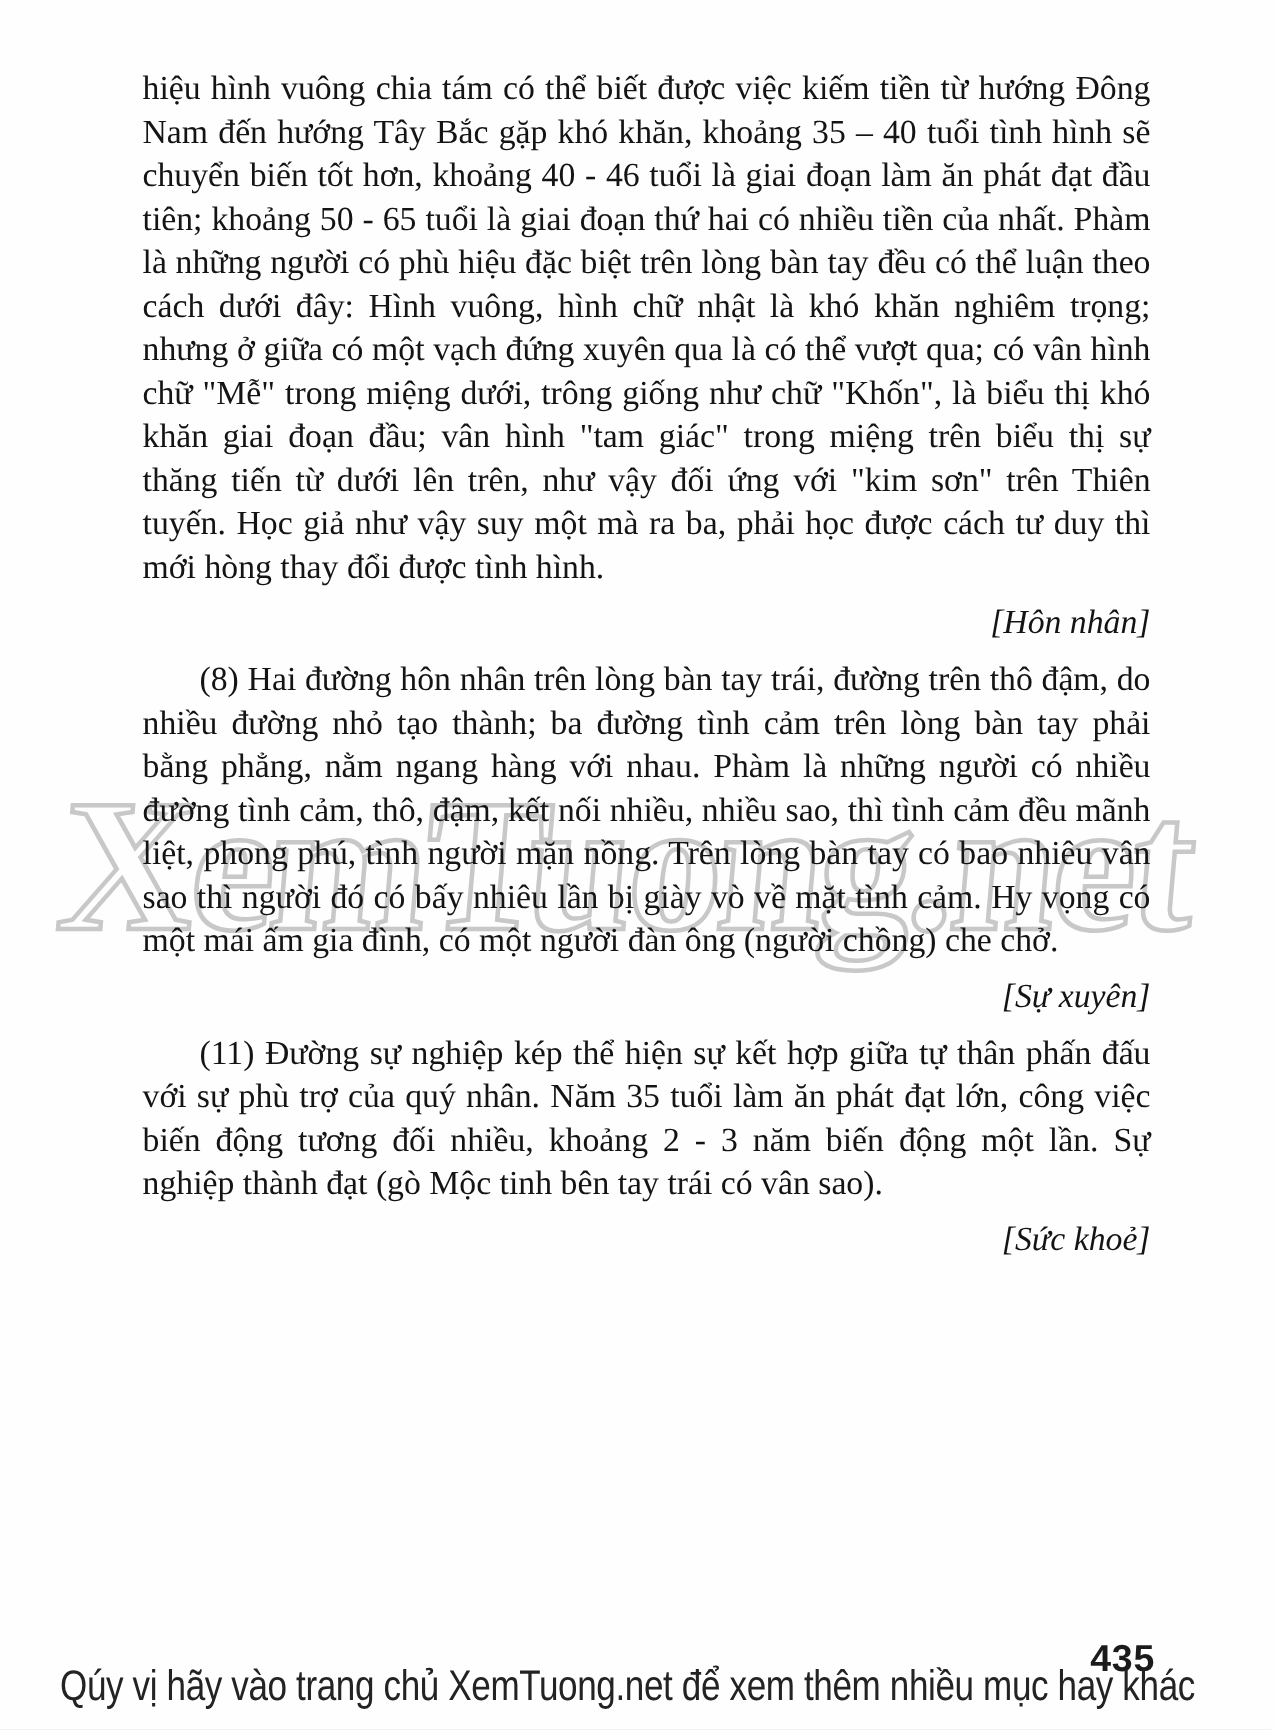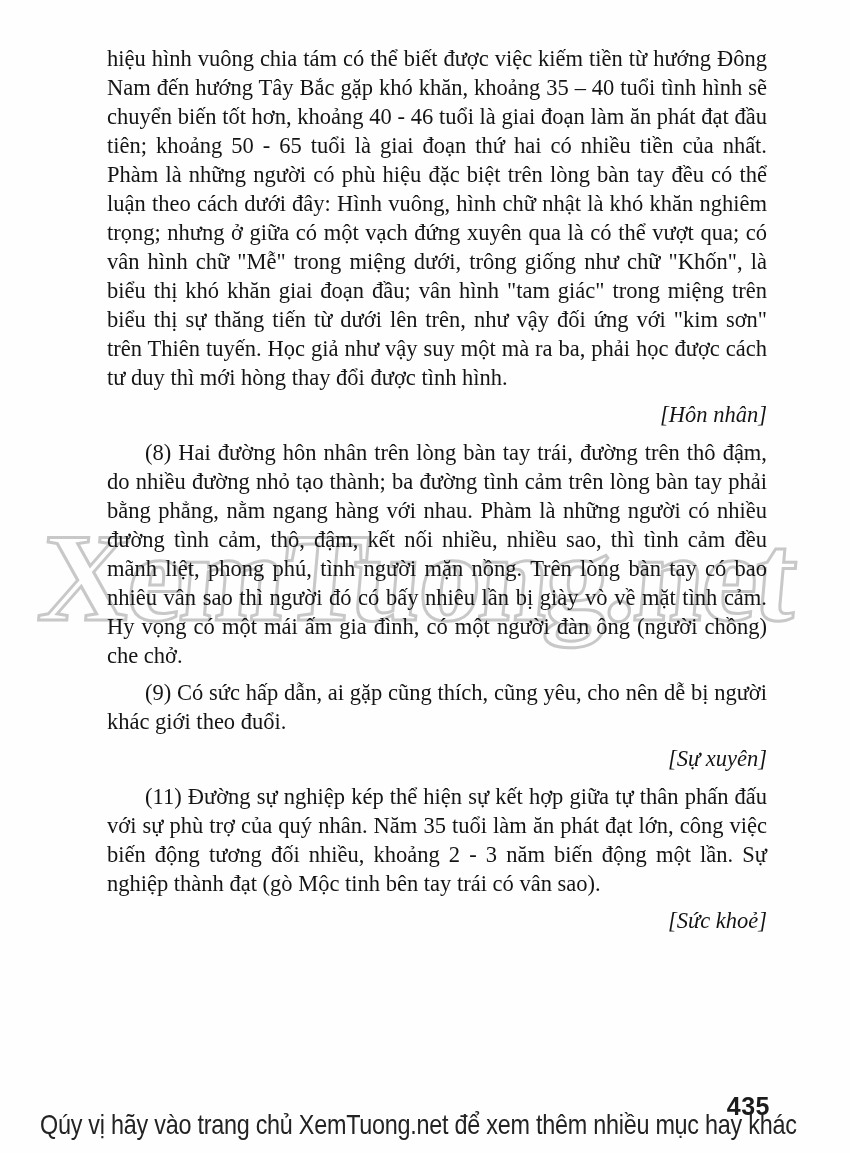--- a/index.html
+++ b/index.html
@@ -40,21 +40,21 @@
     left: 95px;
     top: 44px;
     width: 672px;
     z-index: 2;
     color: #141414;
     font-size: 22.5px;
     line-height: 29px;
     text-align: justify;
   }
   .text-block p {
-    margin: 0 0 8px 12px;
+    margin: 0 0 8px 0;
   }
   .text-block p.indent {
     text-indent: 38px;
   }
   .text-block p.heading {
     font-style: italic;
     text-indent: 38px;
     text-align: right;
     margin: 4px 0 9px 0;
   }
@@ -88,21 +88,20 @@
 <body>
 
 <div class="page">
 
   <div class="watermark">XemTuong.net</div>
 
   <div class="text-block">
       <p class="body">hiệu hình vuông chia tám có thể biết được việc kiếm tiền từ hướng Đông Nam đến hướng Tây Bắc gặp khó khăn, khoảng 35 – 40 tuổi tình hình sẽ chuyển biến tốt hơn, khoảng 40 - 46 tuổi là giai đoạn làm ăn phát đạt đầu tiên; khoảng 50 - 65 tuổi là giai đoạn thứ hai có nhiều tiền của nhất. Phàm là những người có phù hiệu đặc biệt trên lòng bàn tay đều có thể luận theo cách dưới đây: Hình vuông, hình chữ nhật là khó khăn nghiêm trọng; nhưng ở giữa có một vạch đứng xuyên qua là có thể vượt qua; có vân hình chữ "Mễ" trong miệng dưới, trông giống như chữ "Khốn", là biểu thị khó khăn giai đoạn đầu; vân hình "tam giác" trong miệng trên biểu thị sự thăng tiến từ dưới lên trên, như vậy đối ứng với "kim sơn" trên Thiên tuyến. Học giả như vậy suy một mà ra ba, phải học được cách tư duy thì mới hòng thay đổi được tình hình.</p>
       <p class="heading">[Hôn nhân]</p>
       <p class="body indent">(8) Hai đường hôn nhân trên lòng bàn tay trái, đường trên thô đậm, do nhiều đường nhỏ tạo thành; ba đường tình cảm trên lòng bàn tay phải bằng phẳng, nằm ngang hàng với nhau. Phàm là những người có nhiều đường tình cảm, thô, đậm, kết nối nhiều, nhiều sao, thì tình cảm đều mãnh liệt, phong phú, tình người mặn nồng. Trên lòng bàn tay có bao nhiêu vân sao thì người đó có bấy nhiêu lần bị giày vò về mặt tình cảm. Hy vọng có một mái ấm gia đình, có một người đàn ông (người chồng) che chở.</p>
-      <p class="body indent">(9) Có sức hấp dẫn, ai gặp cũng thích, cũng yêu, cho nên dễ bị người khác giới theo đuổi.</p>
       <p class="heading">[Sự xuyên]</p>
       <p class="body indent">(11) Đường sự nghiệp kép thể hiện sự kết hợp giữa tự thân phấn đấu với sự phù trợ của quý nhân. Năm 35 tuổi làm ăn phát đạt lớn, công việc biến động tương đối nhiều, khoảng 2 - 3 năm biến động một lần. Sự nghiệp thành đạt (gò Mộc tinh bên tay trái có vân sao).</p>
       <p class="heading">[Sức khoẻ]</p>
     </div>
 
   <div class="page-number">435</div>
 
   <div class="footer-note">Qúy vị hãy vào trang chủ XemTuong.net để xem thêm nhiều mục hay khác</div>
 
 </div>

